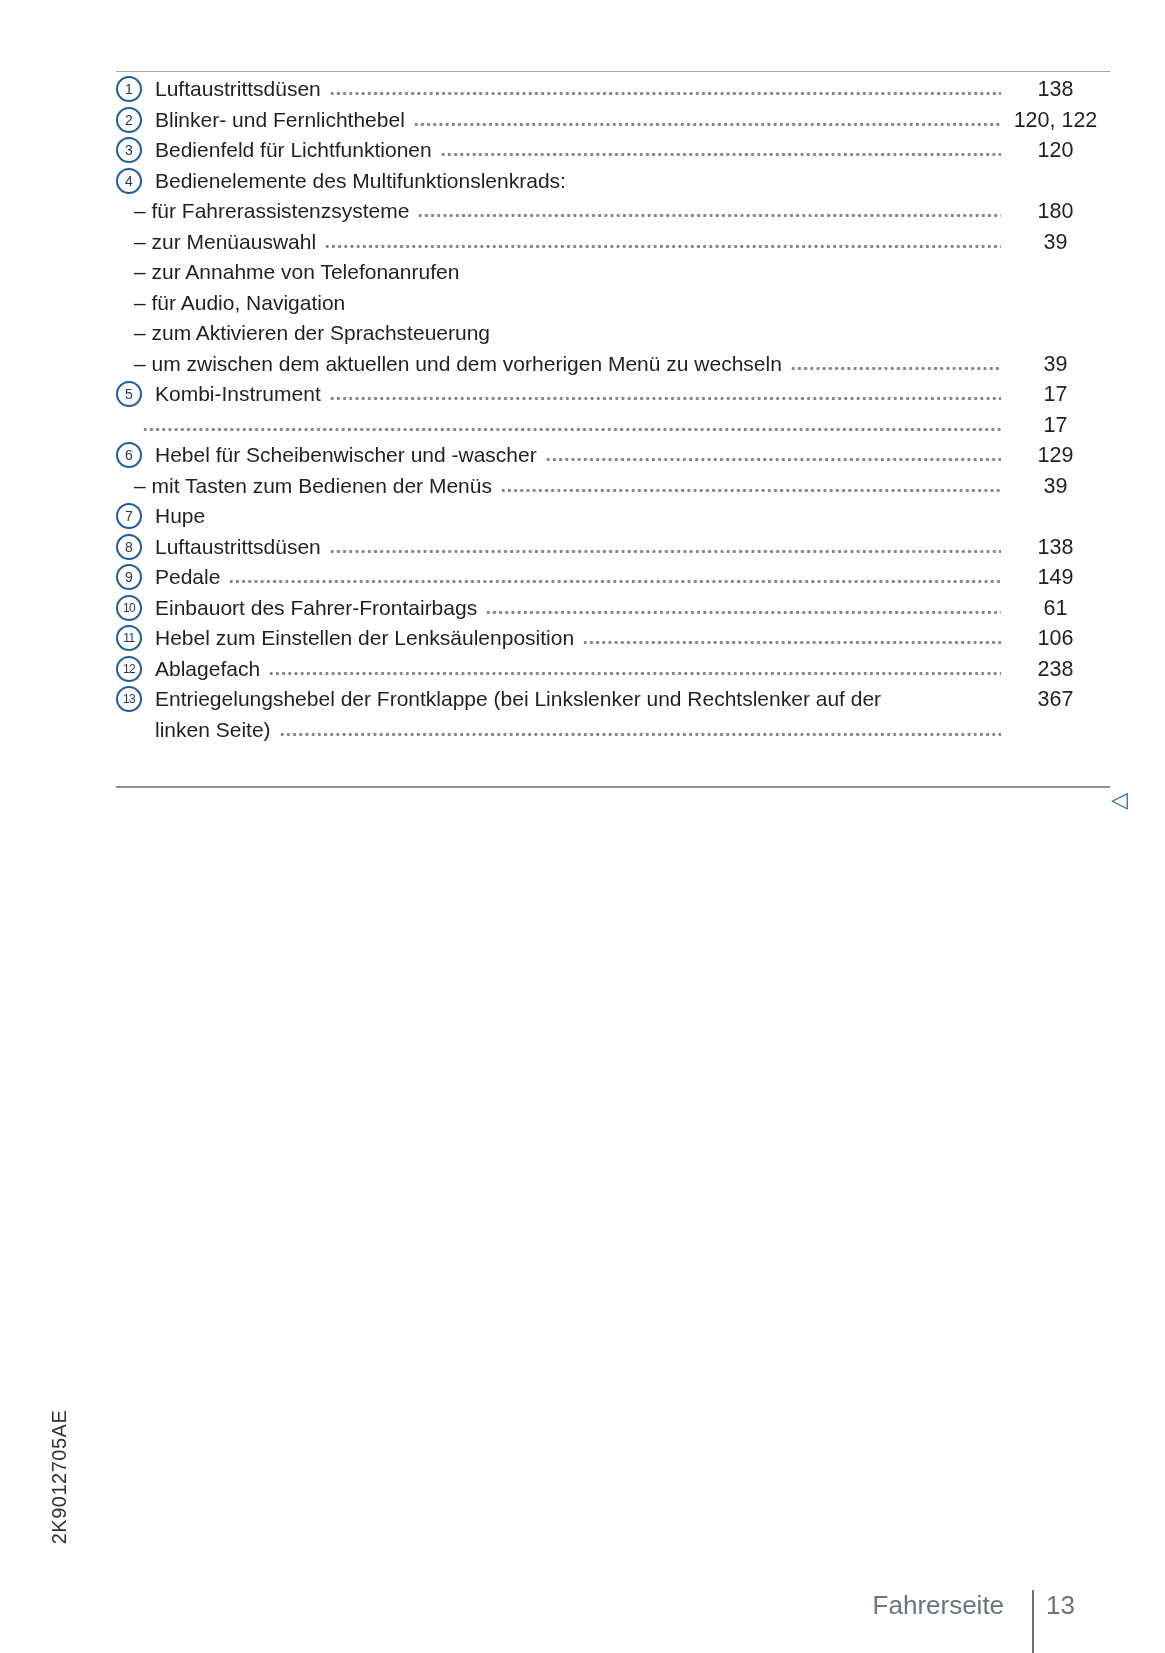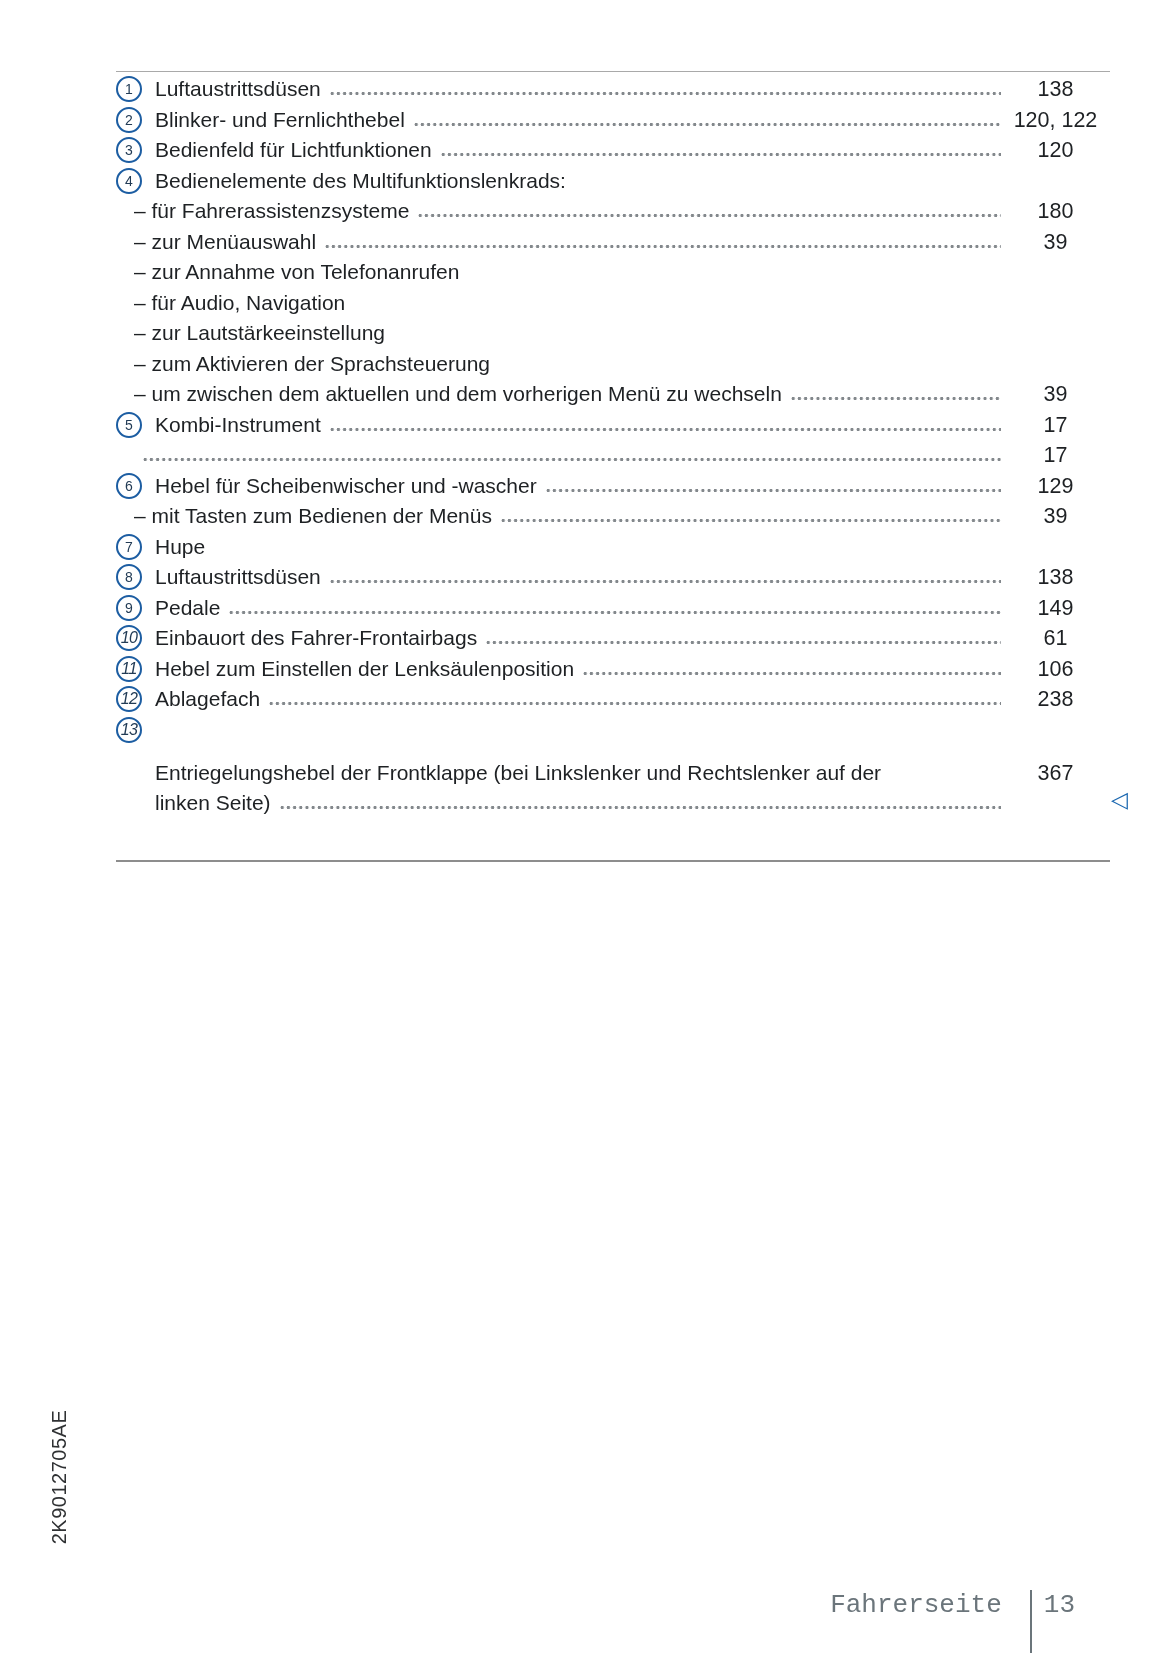--- a/index.html
+++ b/index.html
@@ -45,21 +45,21 @@
     border-radius: 50%;
     display: flex;
     align-items: center;
     justify-content: center;
   }
   .digit {
     font-size: 14px;
     line-height: 1;
     color: #223b55;
   }
-  .circle.two .digit { font-size: 16px; letter-spacing: -0.6px; font-style: italic; }
+  .circle.two .digit { font-size: 12px; letter-spacing: -0.6px; }
   .label { flex: 0 0 auto; }
   .leader {
     flex: 1 1 auto;
     align-self: baseline;
     height: 6px;
     margin-left: 9px;
     background-image: radial-gradient(circle at 2.2px 3.4px, #83888c 1.5px, transparent 1.9px);
     background-size: 6.2px 6px;
     background-repeat: repeat-x;
     background-position: left bottom;
@@ -67,21 +67,21 @@
   .pagenum {
     flex: 0 0 109px;
     text-align: center;
     font-size: 21.5px;
   }
   
   .row.multi { align-items: flex-start; }
   .row.multi .numcol { align-self: flex-start; margin-top: 2px; }
   .mcol { flex: 1 1 auto; min-width: 0; }
   .mline { display: flex; align-items: baseline; line-height: 30.5px; }
-  .mline .grow { flex: 1 1 auto; margin-top: 43px; }
+  .mline .grow { flex: 1 1 auto; }
   .pspace { flex: 0 0 109px; }
 
   
   .nav-arrow {
     position: absolute;
     left: 1111px;
     top: 789px;
     font-size: 22px;
     line-height: 1;
     color: #1a67b0;
@@ -102,21 +102,20 @@
   
   .footer {
     position: absolute;
     right: 90px;
     top: 1590px;
     display: flex;
     align-items: flex-start;
     color: #6b757b;
     font-size: 26px;
     line-height: 31px;
-    font-family: Liberation Mono, monospace;
   }
   .footer .fbar {
     width: 2px;
     height: 63px;
     background: #6b757b;
     margin: 0 12px 0 28px;
   }
 </style>
 </head>
 <body>
@@ -176,25 +175,20 @@
     <span class="pagenum">39</span>
   </div>
       <div class="row sub">
     <span class="numcol"></span>
     <span class="label">– zur Annahme von Telefonanrufen</span>
 
   </div>
       <div class="row sub">
     <span class="numcol"></span>
     <span class="label">– für Audio, Navigation</span>
-
-  </div>
-      <div class="row sub">
-    <span class="numcol"></span>
-    <span class="label">– zur Lautstärkeeinstellung</span>
 
   </div>
       <div class="row sub">
     <span class="numcol"></span>
     <span class="label">– zum Aktivieren der Sprachsteuerung</span>
 
   </div>
       <div class="row sub">
     <span class="numcol"></span>
     <span class="label">– um zwischen dem aktuellen und dem vorherigen Menü zu wechseln</span>

